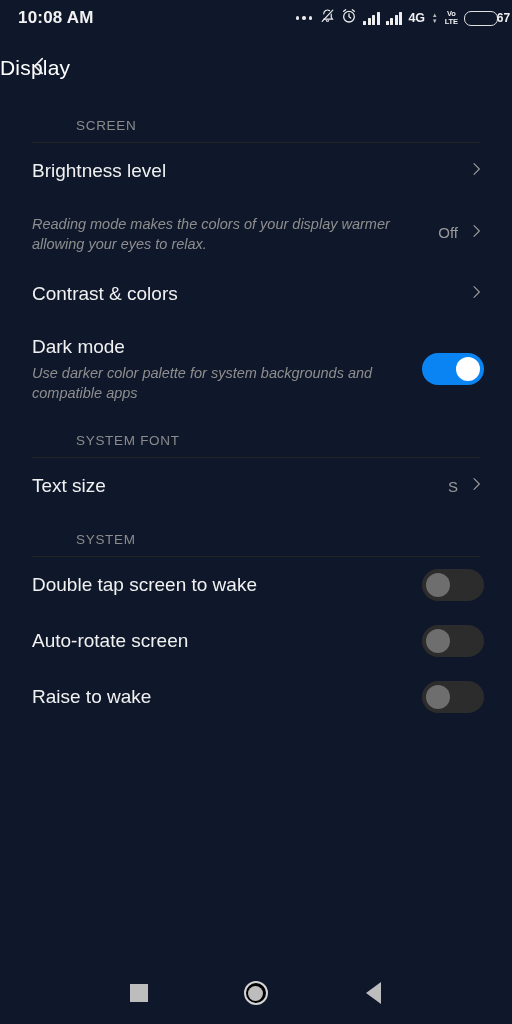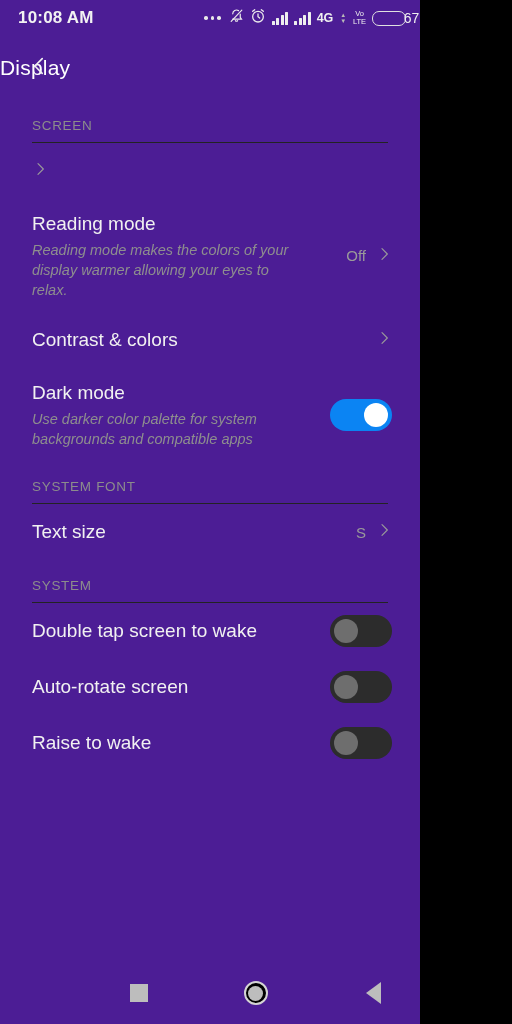--- a/index.html
+++ b/index.html
@@ -3,42 +3,42 @@
 <meta charset="utf-8">
 <style>
   * { margin:0; padding:0; box-sizing:border-box; }
   html, body {
     width:512px; height:1024px;
     background:#000;
     font-family:"Liberation Sans", sans-serif;
     overflow:hidden;
     -webkit-font-smoothing:antialiased;
   }
-  .phone { position:relative; width:420px; height:1024px; background:#4c1d95; }
+  .phone { position:relative; width:512px; height:1024px; background:#0f172a; }
 
   
   .statusbar {
     height:36px; display:flex; align-items:center;
     padding:0 14px 0 18px; color:#fff;
   }
   .status-time { font-size:17px; font-weight:bold; letter-spacing:.2px; color:#f2f2f2; }
   .status-right { margin-left:auto; display:flex; align-items:center; gap:6px; }
   .dots { display:flex; gap:3px; align-items:center; margin-right:2px; }
   .dots i { width:3.5px; height:3.5px; border-radius:50%; background:#e8e8e8; display:block; }
   .sicon { display:block; }
   .netlabel { font-size:12.5px; font-weight:bold; color:#f0f0f0; letter-spacing:-.2px; }
   .arrows { display:flex; flex-direction:column; gap:1px; margin:0 1px; }
   .arrows span { font-size:6px; line-height:5px; color:#b9b9b9; }
   .volte { display:flex; flex-direction:column; align-items:center; line-height:8px; }
-  .volte b { font-size:7.5px; font-weight:normal; color:#f0f0f0; letter-spacing:-.1px; }
+  .volte b { font-size:7.5px; font-weight:bold; color:#f0f0f0; letter-spacing:-.1px; }
   .battery {
     width:34px; height:15px; border:1.6px solid #e0e0e0; border-radius:7px;
     display:flex; align-items:center; justify-content:center;
   }
-  .battery span { font-size:14px; font-weight:normal; color:#f0f0f0;margin-left:45px; }
+  .battery span { font-size:12px; font-weight:bold; color:#f0f0f0;margin-left:45px; }
   .bars { display:flex; align-items:flex-end; gap:1.5px; height:13px; }
   .bars i { width:3px; background:#eee; display:block; border-radius:.5px; }
   .bars i:nth-child(1){height:4px}.bars i:nth-child(2){height:7px}
   .bars i:nth-child(3){height:10px}.bars i:nth-child(4){height:13px}
 
   
   .appbar { position:relative; height:64px; display:flex; align-items:center; }
   .back-btn {
     position:absolute; left:18px; top:50%; transform:translateY(-50%);
     width:42px; height:42px; display:flex; align-items:center; justify-content:center;
@@ -46,21 +46,21 @@
   }
   .page-title {
     width:100%; text-align:left; font-size:21px; font-weight:normal; color:#fff;
     letter-spacing:.2px;
   }
 
   
   .content { padding-bottom:8px; }
   .section-header {
     padding:18px 32px 9px 32px;
-    font-size:13.5px; color:#8c8c8c; letter-spacing:.7px;
+    font-size:13.5px; color:#8c8c8c; letter-spacing:.7px;margin-left:44px;
   }
   .divider { height:1px; background:#232323; margin:0 32px; }
 
   .row {
     display:flex; align-items:center; min-height:56px;
     padding:12px 28px 12px 32px; cursor:pointer;
   }
   .row-text { flex:1; min-width:0; padding-right:12px; }
   .row-title { font-size:19px; color:#f1f1f1; line-height:26px; }
   .row-sub { font-size:14.5px; color:#8e8e8e; line-height:20px; margin-top:3px;font-style:italic; }
@@ -173,29 +173,31 @@
         </svg>
       </span>
     </div>
     <div class="page-title">Display</div>
   </div>
 
   <div class="content" id="content">
       <div class="section-header">SCREEN</div>
       <div class="divider"></div>
       <div class="row">
-        <div class="row-right">
-          <span class="chev"><svg width="16" height="16" viewBox="0 0 24 24" fill="none" stroke="#9a9a9a" stroke-width="1.7" stroke-linecap="round" stroke-linejoin="round">
-              <polyline points="9 4 17 12 9 20"></polyline>
-            </svg></span>
-        </div>
-      </div>
-      <div class="row">
-        <div class="row-text">
-          <div class="row-title">Reading mode</div>
+        <div class="row-text">
+          <div class="row-title">Brightness level</div>
+        </div>
+        <div class="row-right">
+          <span class="chev"><svg width="16" height="16" viewBox="0 0 24 24" fill="none" stroke="#9a9a9a" stroke-width="1.7" stroke-linecap="round" stroke-linejoin="round">
+              <polyline points="9 4 17 12 9 20"></polyline>
+            </svg></span>
+        </div>
+      </div>
+      <div class="row">
+        <div class="row-text">
           <div class="row-sub">Reading mode makes the colors of your display warmer allowing your eyes to relax.</div>
         </div>
         <div class="row-right">
           <span class="row-value">Off</span>
           <span class="chev"><svg width="16" height="16" viewBox="0 0 24 24" fill="none" stroke="#9a9a9a" stroke-width="1.7" stroke-linecap="round" stroke-linejoin="round">
               <polyline points="9 4 17 12 9 20"></polyline>
             </svg></span>
         </div>
       </div>
       <div class="row">

